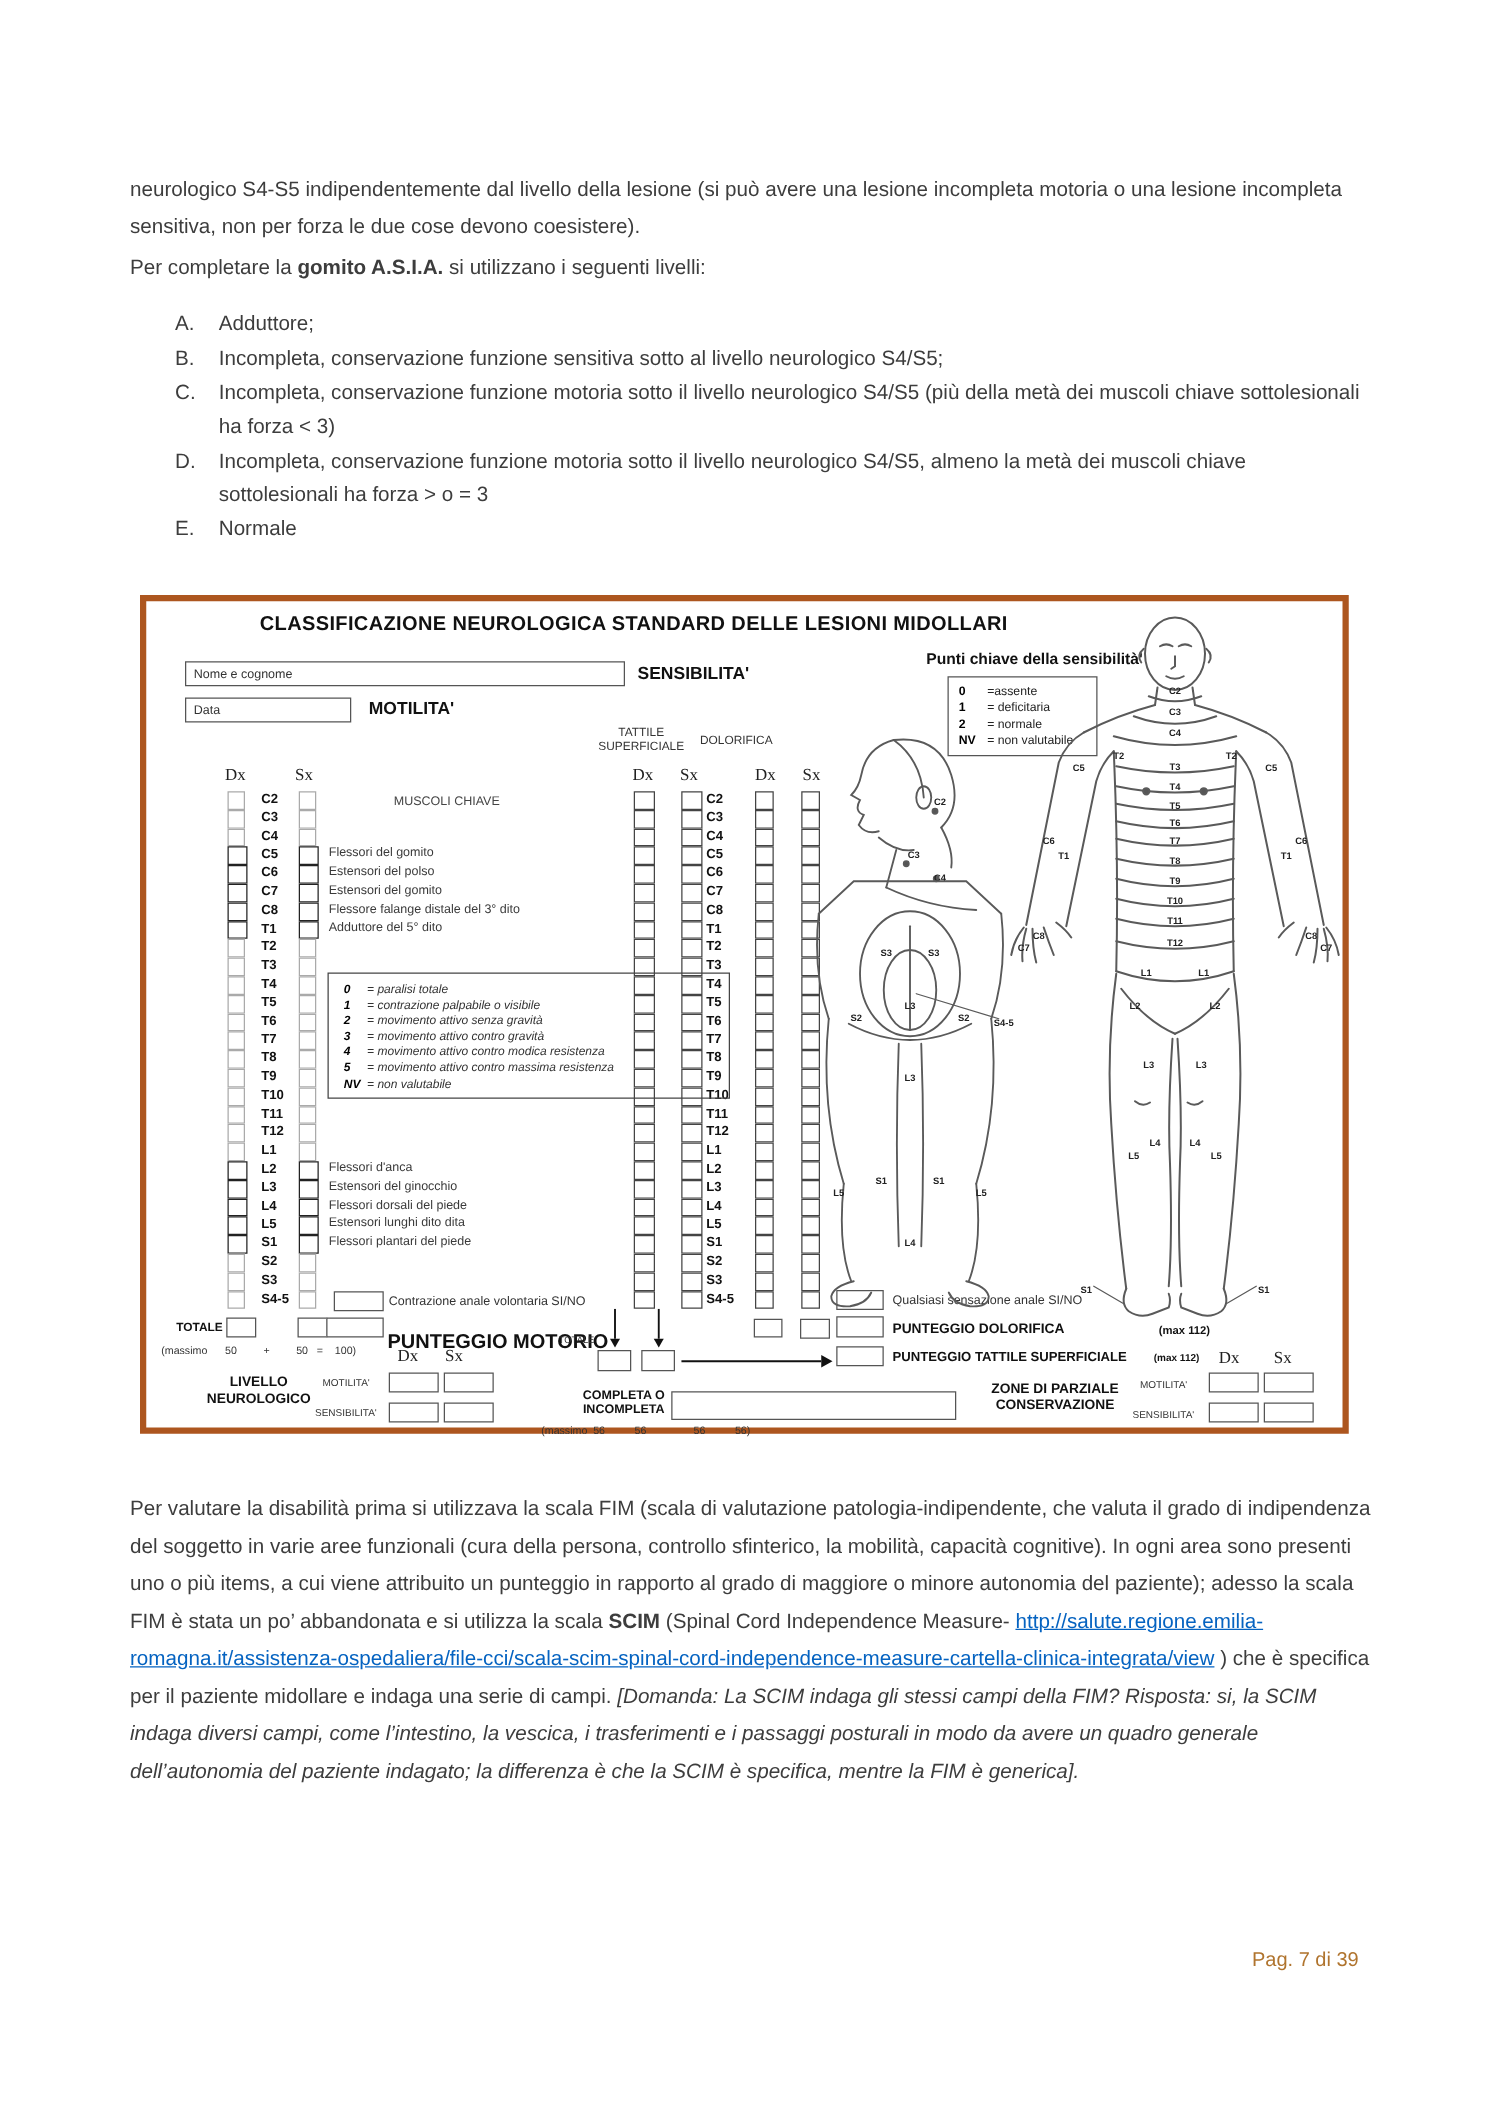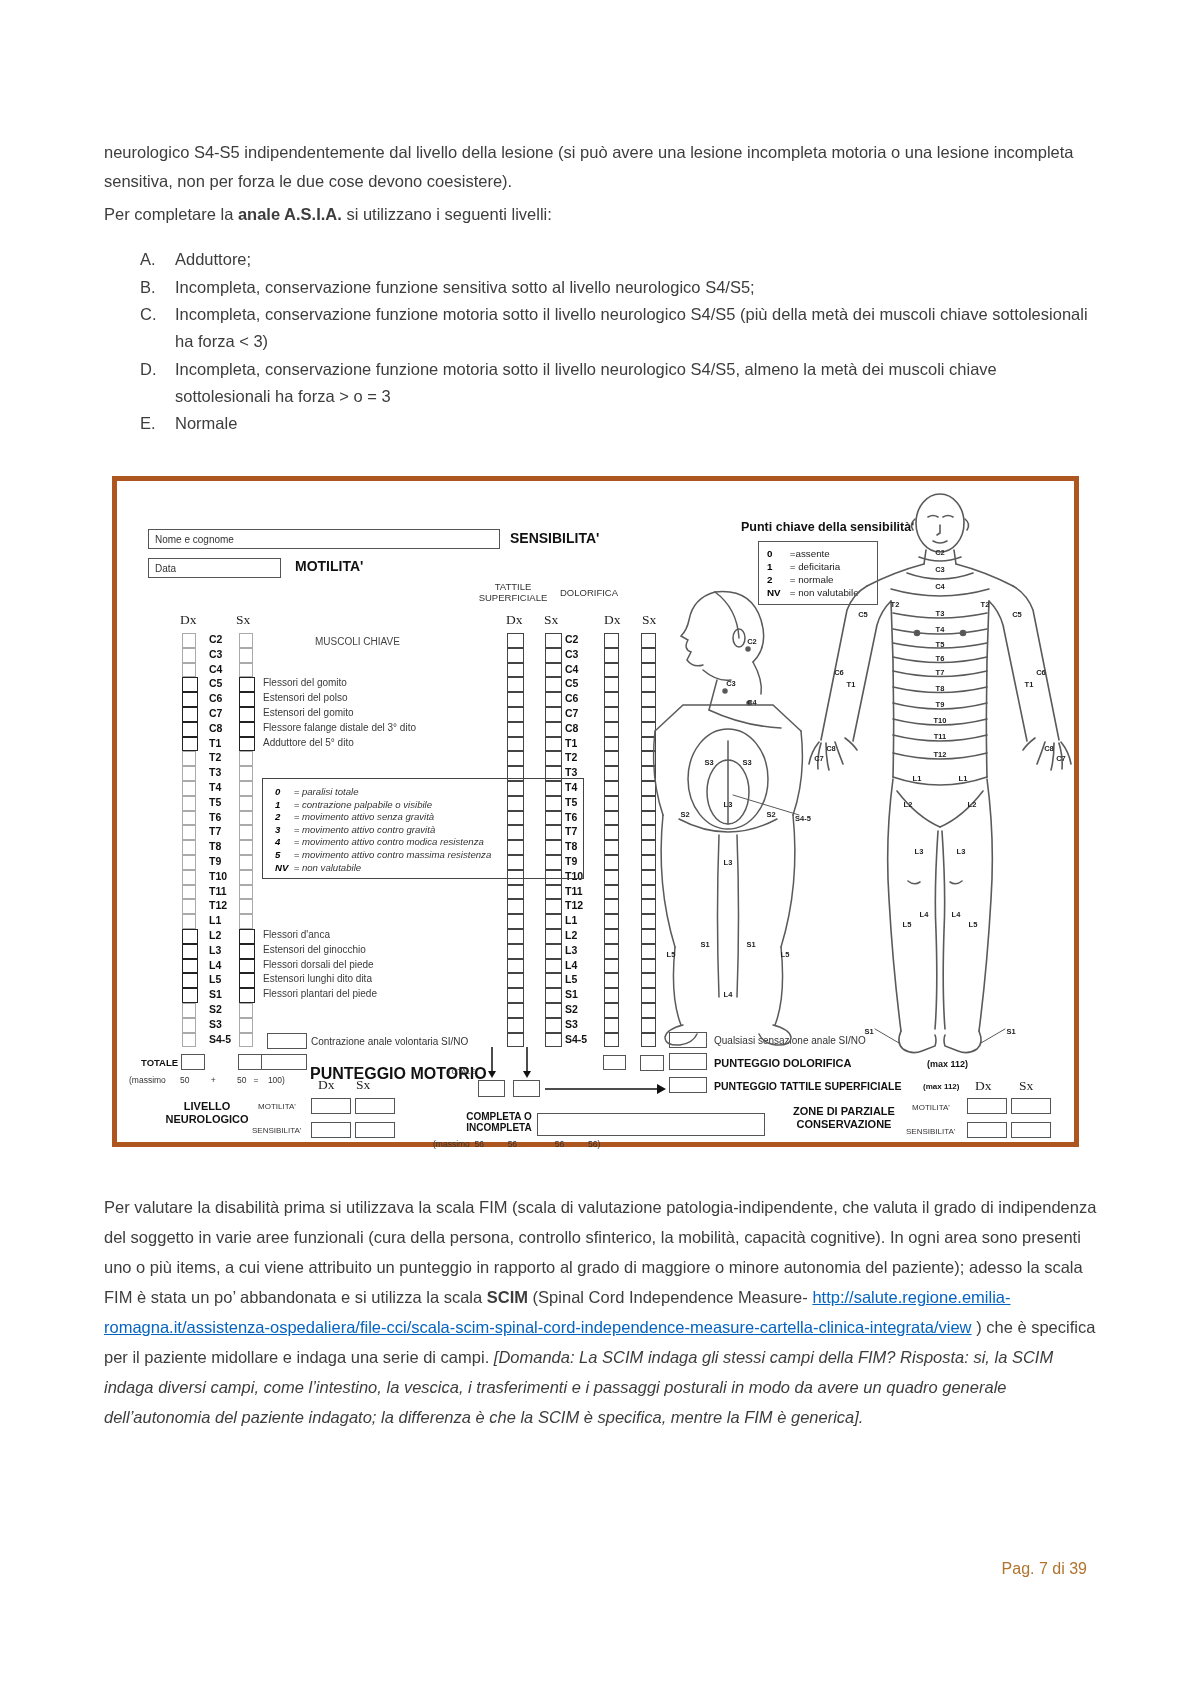--- a/index.html
+++ b/index.html
@@ -66,21 +66,21 @@
   svg.body path, svg.body ellipse, svg.body circle { vector-effect:non-scaling-stroke; }
 </style>
 </head>
 <body>
 
 <div class="abs para" style="left:104px; top:138px; width:990px;">
   <span>neurologico S4-S5 indipendentemente dal livello della lesione (si può avere una lesione incompleta motoria o una lesione incompleta sensitiva, non per forza le due cose devono coesistere).</span>
 </div>
 
 <div class="abs para" style="left:104px; top:200px; width:990px;">
-  <span>Per completare la </span><span class="b">anale A.S.I.A.</span><span> si utilizzano i seguenti livelli:</span>
+  <span>Per completare la </span><span class="b">gomito A.S.I.A.</span><span> si utilizzano i seguenti livelli:</span>
 </div>
 
 <div class="abs" style="left:140px; top:246px; width:950px;">
   <div class="list-item">
     <span class="letter">A.</span>
     <span class="text">Adduttore;</span>
   </div>
   <div class="list-item">
     <span class="letter">B.</span>
     <span class="text">Incompleta, conservazione funzione sensitiva sotto al livello neurologico S4/S5;</span>
@@ -94,20 +94,21 @@
     <span class="text" style="width:870px">Incompleta, conservazione funzione motoria sotto il livello neurologico S4/S5, almeno la metà dei muscoli chiave sottolesionali ha forza &gt; o = 3</span>
   </div>
   <div class="list-item">
     <span class="letter">E.</span>
     <span class="text">Normale</span>
   </div>
 </div>
 
 <div class="abs figure">
 
+  <div class="abs fig-title">CLASSIFICAZIONE NEUROLOGICA STANDARD DELLE LESIONI MIDOLLARI</div>
 
   <div class="fbox" style="left:31px; top:48px; width:352px; height:20px;">
     <span class="flabel" style="left:6px; top:4px; font-size:10px; color:#333;">Nome e cognome</span>
   </div>
   <div class="flabel hbold" style="left:393px; top:49px; font-size:14px;">SENSIBILITA'</div>
   <div class="fbox" style="left:31px; top:77px; width:133px; height:20px;">
     <span class="flabel" style="left:6px; top:4px; font-size:10px; color:#333;">Data</span>
   </div>
   <div class="flabel hbold" style="left:178px; top:77px; font-size:14px;">MOTILITA'</div>
 

